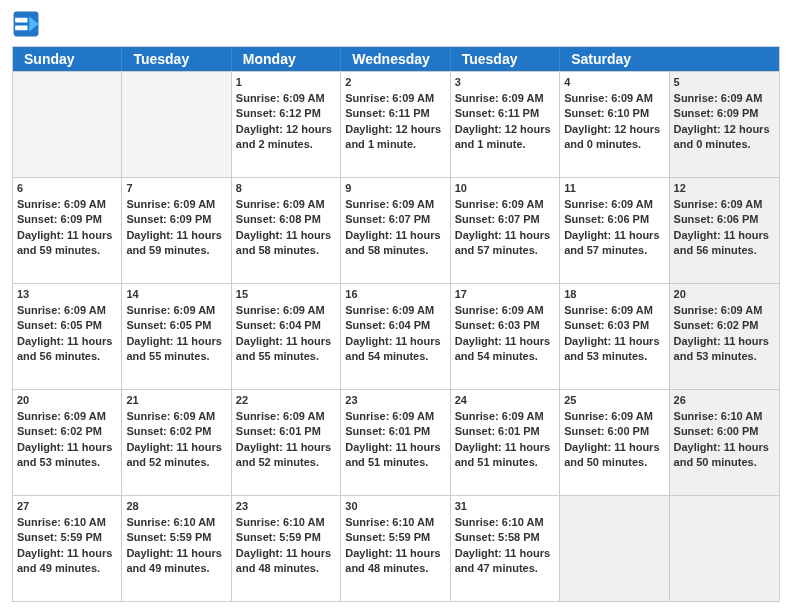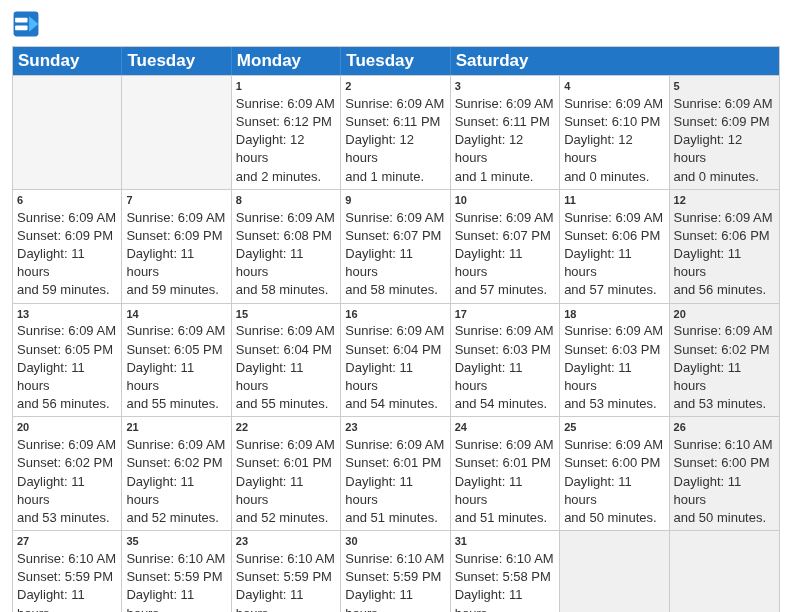--- a/index.html
+++ b/index.html
@@ -59,23 +59,23 @@
       flex-direction: column;
       border: 1px solid #ccc;
     }
     .cal-header {
       display: grid;
       grid-template-columns: repeat(7, 1fr);
       background: #2176c7;
     }
     .cal-header-cell {
       color: #fff;
-      font-size: 17px;
-      font-weight: bold;
-      padding: 4px 5px;
+      font-size: 14px;
+      font-weight: bold;
+      padding: 4px 11px;
       border-right: 1px solid #3a89d5;
     }
     .cal-header-cell:last-child { border-right: none; }
     .cal-body {
       flex: 1;
       display: flex;
       flex-direction: column;
     }
     .cal-row {
       display: grid;
@@ -94,23 +94,24 @@
     }
     .cal-cell:last-child { border-right: none; }
     .cal-cell.empty { background: #f5f5f5; }
     .cal-cell.shaded { background: #f0f0f0; }
     .day-num {
       font-size: 11px;
       font-weight: bold;
       margin-bottom: 1px;
     }
     .cell-text {
-      font-size: 13px;
+      font-size: 11px;
       color: #333;
       line-height: 1.4;
+      font-weight: bold;
     }
   </style>
 </head>
 <body>
 
 <div class="page">
   <div class="header">
     <div class="logo">
       <svg class="logo-icon" viewBox="0 0 36 36">
         <rect x="2" y="2" width="32" height="32" rx="4" fill="#2176c7"></rect>
@@ -127,20 +128,21 @@
       <div class="month-title"></div>
       <div class="subtitle"></div>
     </div>
   </div>
 
   <div class="calendar">
     <div class="cal-header">
     <div class="cal-header-cell">Sunday</div>
         <div class="cal-header-cell">Tuesday</div>
         <div class="cal-header-cell">Monday</div>
+        <div class="cal-header-cell">Wednesday</div>
         <div class="cal-header-cell">Tuesday</div>
         <div class="cal-header-cell">Saturday</div>
       </div>
     <div class="cal-body">
     <div class="cal-row">
           <div class="cal-cell empty"></div>
           <div class="cal-cell empty"></div>
           <div class="cal-cell">
             <div class="day-num">1</div>
             <div class="cell-text" style="white-space: pre-line;">Sunrise: 6:09 AM
@@ -332,21 +334,21 @@
         </div>
         <div class="cal-row">
           <div class="cal-cell">
             <div class="day-num">27</div>
             <div class="cell-text" style="white-space: pre-line;">Sunrise: 6:10 AM
 Sunset: 5:59 PM
 Daylight: 11 hours
 and 49 minutes.</div>
           </div>
           <div class="cal-cell">
-            <div class="day-num">35</div>
+            <div class="day-num">28</div>
             <div class="cell-text" style="white-space: pre-line;">Sunrise: 6:10 AM
 Sunset: 5:59 PM
 Daylight: 11 hours
 and 49 minutes.</div>
           </div>
           <div class="cal-cell">
             <div class="day-num">23</div>
             <div class="cell-text" style="white-space: pre-line;">Sunrise: 6:10 AM
 Sunset: 5:59 PM
 Daylight: 11 hours

